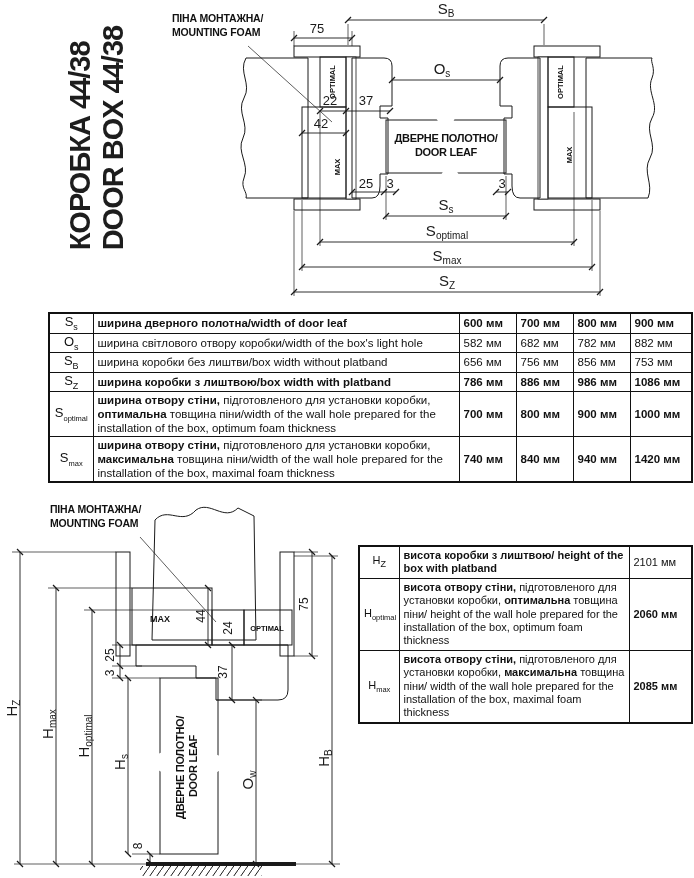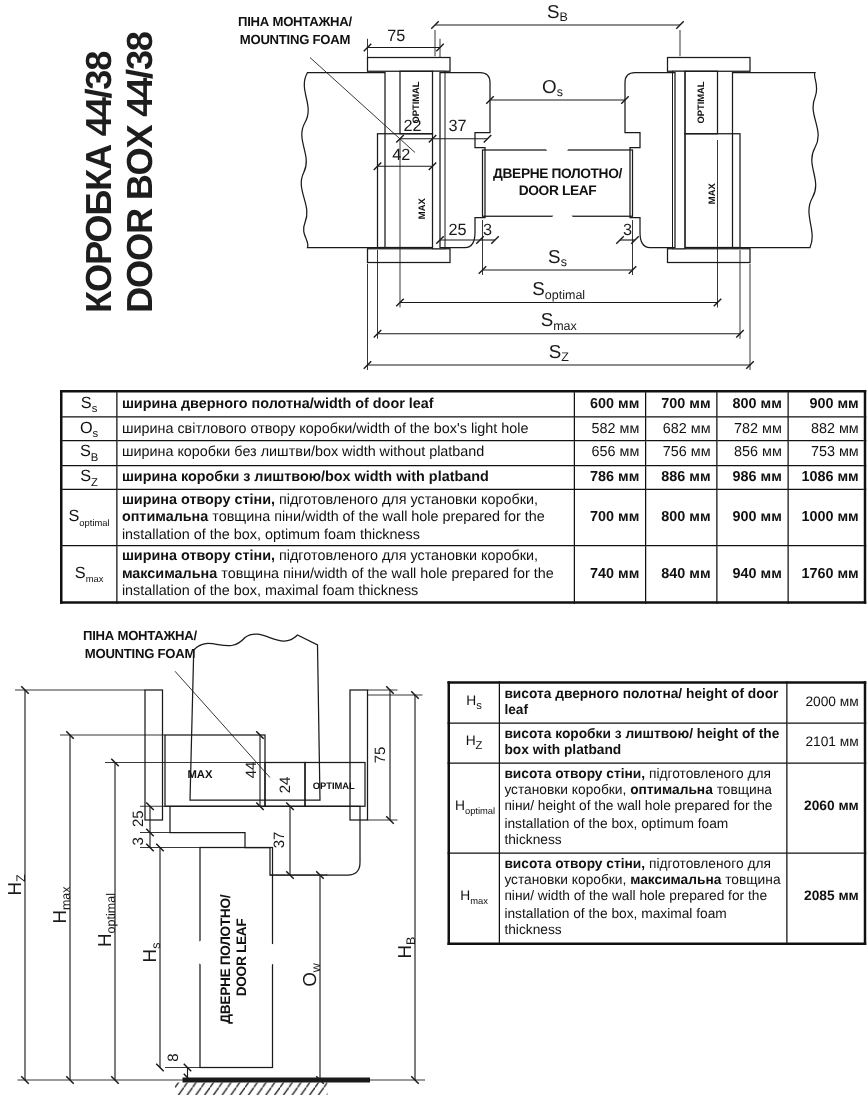--- a/index.html
+++ b/index.html
@@ -2,21 +2,21 @@
 <html><head>
 <meta charset="utf-8">
 <style>
   html,body{margin:0;padding:0}
   body{width:694px;height:878px;position:relative;background:#fff;font-family:"Liberation Sans",sans-serif;color:#111;overflow:hidden}
   .abs{position:absolute}
   svg{position:absolute;left:0}
   
   #main-title{left:-18px;top:102px;width:230px;transform:rotate(-90deg);transform-origin:center;
     font-weight:bold;font-size:29px;line-height:1.15;letter-spacing:-1px;font-stretch:condensed;white-space:nowrap;color:#1d1d1d}
-  .foamlbl{font-weight:bold;font-size:10.5px;line-height:1.3;letter-spacing:-0.2px;text-align:center;color:#111;font-stretch:condensed}
+  .foamlbl{font-weight:bold;font-size:10.5px;line-height:1.3;letter-spacing:-0.2px;color:#111;font-stretch:condensed}
   #foam-label-top{left:172px;top:12px;width:128px}
   #foam-label-bottom{left:50px;top:503px;width:124px}
   
   .ln{stroke:#1a1a1a;stroke-width:1;fill:none}
   .dim{stroke:#1a1a1a;stroke-width:0.9;fill:none}
   .ext{stroke:#1a1a1a;stroke-width:0.7;fill:none}
   .dnum{font:13px "Liberation Sans",sans-serif;fill:#1a1a1a}
   .dnum2{font:12px "Liberation Sans",sans-serif;fill:#1a1a1a}
   .dlab{font:15px "Liberation Sans",sans-serif;fill:#1a1a1a}
   .sub{font-size:10px}
@@ -25,21 +25,21 @@
   .leaftxt{font:bold 11px "Liberation Sans",sans-serif;fill:#111;letter-spacing:-0.3px}
   
   table{border-collapse:collapse;table-layout:fixed;position:absolute;background:#fff}
   #t1{left:48px;top:312px;width:643px;border:2px solid #111}
   #t2{left:358px;top:545px;width:333px;border:2px solid #111}
   td{border:1px solid #111;padding:1px 4px;font-size:11.5px;line-height:1.22;color:#111;vertical-align:middle}
   #t2 td{font-size:11px;padding:2px 4px}
   td.sym{text-align:center;font-size:13px;padding:0 1px}
   td.sym sub{font-size:9px}
   td.sym sub.smallsub{font-size:7.5px}
-  td.val{text-align:right;white-space:nowrap}
+  td.val{text-align:left;white-space:nowrap}
   .b{font-weight:bold}
 </style>
 </head>
 <body>
 
 <div id="main-title" class="abs">
   <div>КОРОБКА 44/38</div>
   <div>DOOR BOX 44/38</div>
 </div>
 
@@ -216,21 +216,21 @@
         <td class="val b">800 мм</td>
         <td class="val b">900 мм</td>
         <td class="val b">1000 мм</td>
       </tr>
       <tr>
         <td class="sym"><span>S</span><sub class="smallsub">max</sub></td>
         <td><b>ширина отвору стіни,</b><span> підготовленого для установки коробки, </span><b>максимальна</b><span> товщина піни/width of the wall hole prepared for the installation of the box, maximal foam thickness</span></td>
         <td class="val b">740 мм</td>
         <td class="val b">840 мм</td>
         <td class="val b">940 мм</td>
-        <td class="val b">1760 мм</td>
+        <td class="val b">1420 мм</td>
       </tr>
     </tbody>
 </table>
 
 <svg id="bottom-svg" style="top:500px" width="360" height="378" viewBox="0 0 360 378">
   <defs>
     <marker id="tk2" viewBox="0 0 10 10" refX="5" refY="5" markerWidth="10" markerHeight="10" orient="auto" markerUnits="userSpaceOnUse">
       <path d="M2,8 L8,2" stroke="#1a1a1a" stroke-width="1.2"></path>
     </marker>
     <pattern id="brick2" width="40" height="24" patternUnits="userSpaceOnUse" patternTransform="rotate(90)">
@@ -333,25 +333,20 @@
 </svg>
 
 <table id="t2">
   <colgroup>
       <col style="width:40px">
       <col style="width:230px">
       <col style="width:63px">
     </colgroup>
   <tbody id="t2-body">
       <tr>
-        <td class="sym"><span>H</span><sub>s</sub></td>
-        <td><b>висота дверного полотна/ height of door leaf</b></td>
-        <td class="val">2000 мм</td>
-      </tr>
-      <tr>
         <td class="sym"><span>H</span><sub>Z</sub></td>
         <td><b>висота коробки з лиштвою/ height of the box with platband</b></td>
         <td class="val">2101 мм</td>
       </tr>
       <tr>
         <td class="sym"><span>H</span><sub class="smallsub">optimal</sub></td>
         <td><b>висота отвору стіни,</b><span> підготовленого для установки коробки, </span><b>оптимальна</b><span> товщина піни/ height of the wall hole prepared for the installation of the box, optimum foam thickness</span></td>
         <td class="val b">2060 мм</td>
       </tr>
       <tr>

